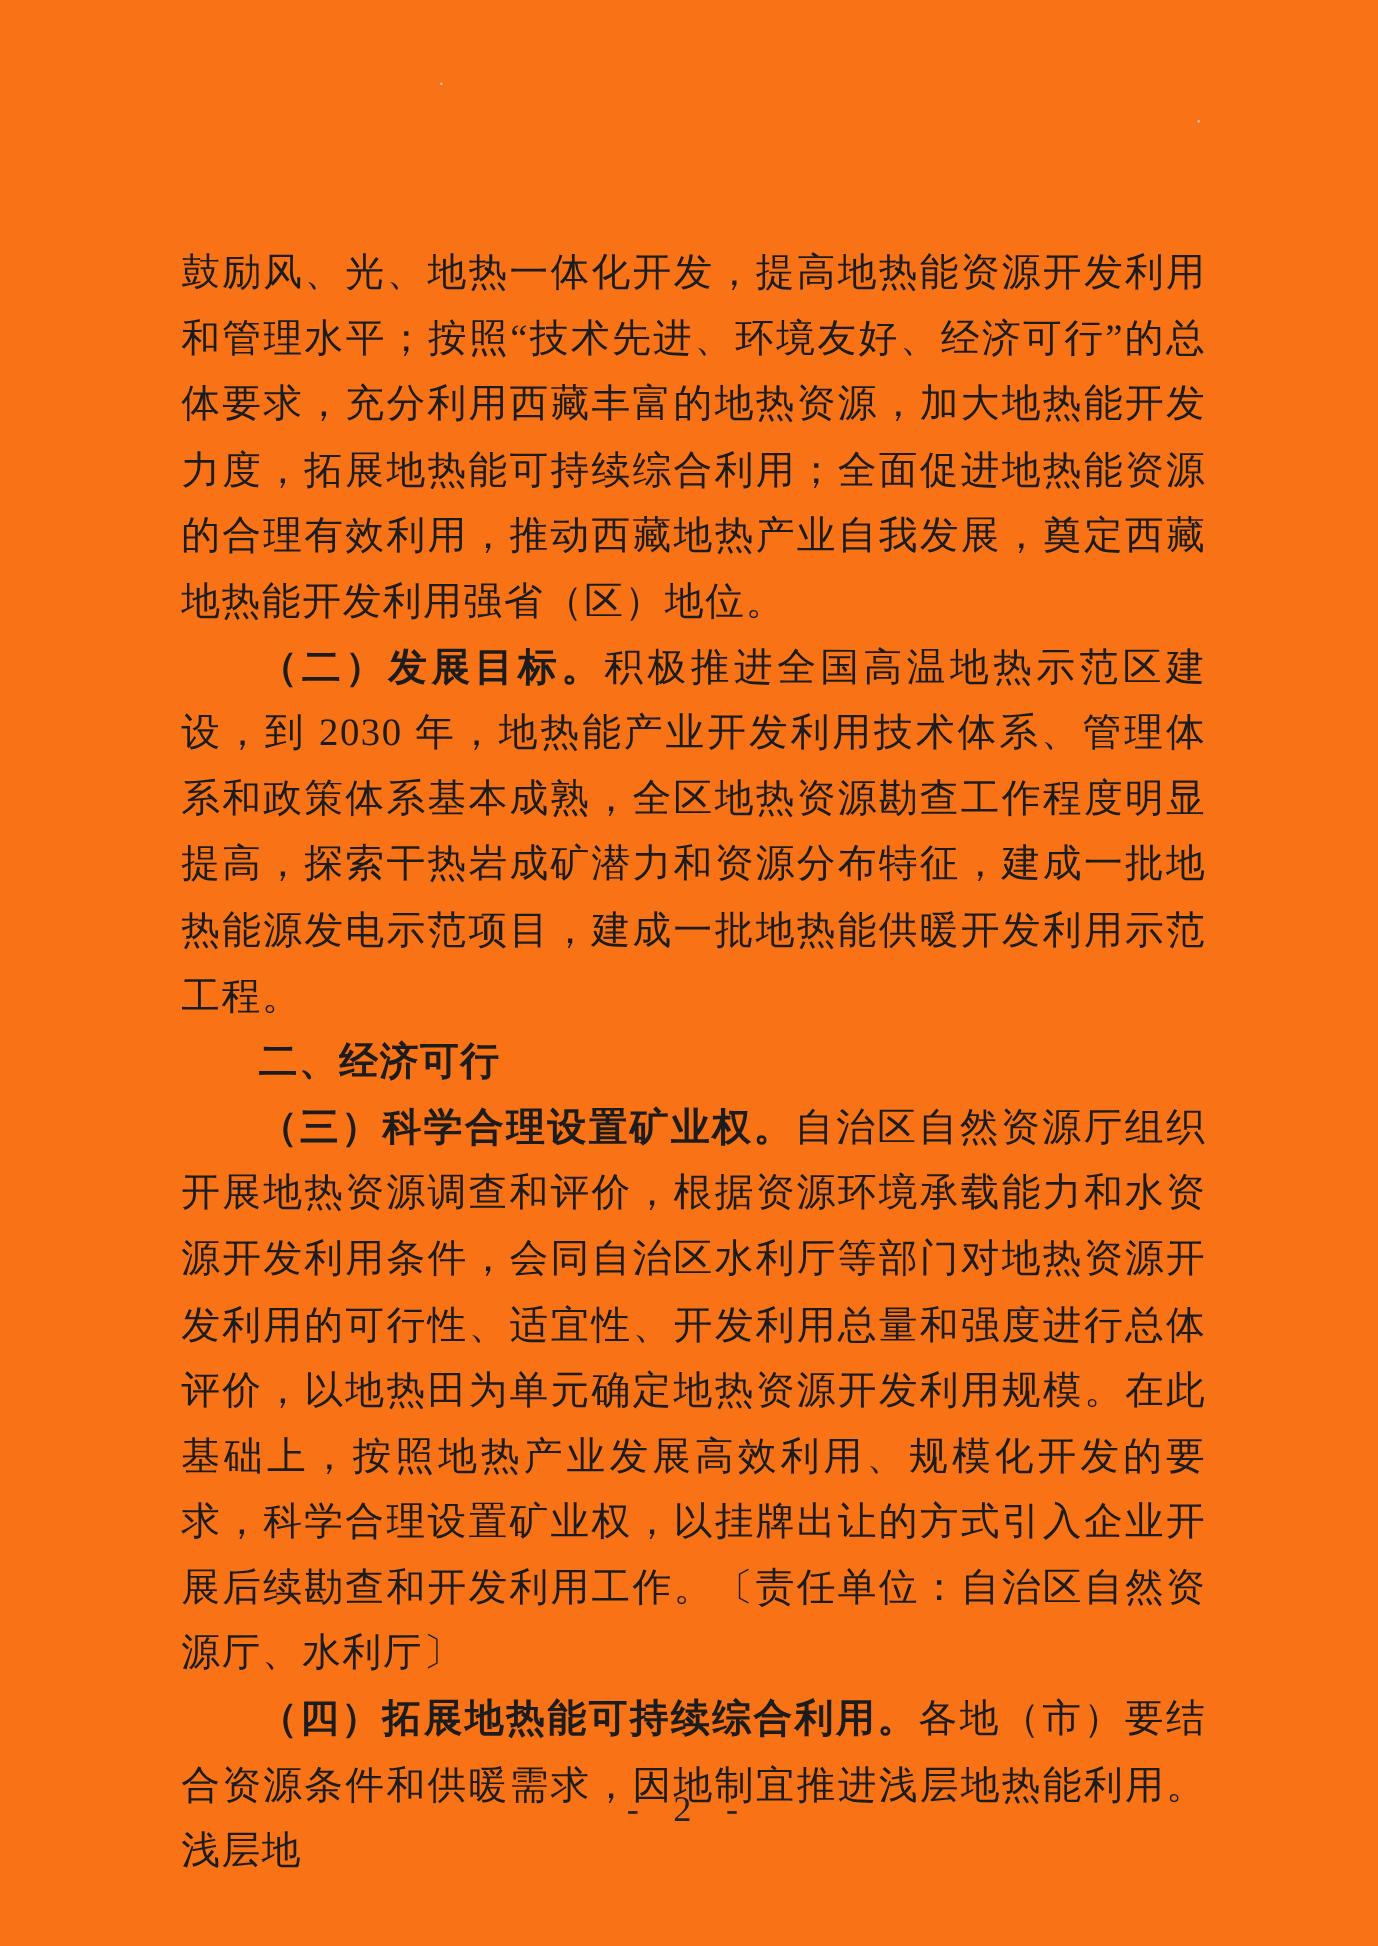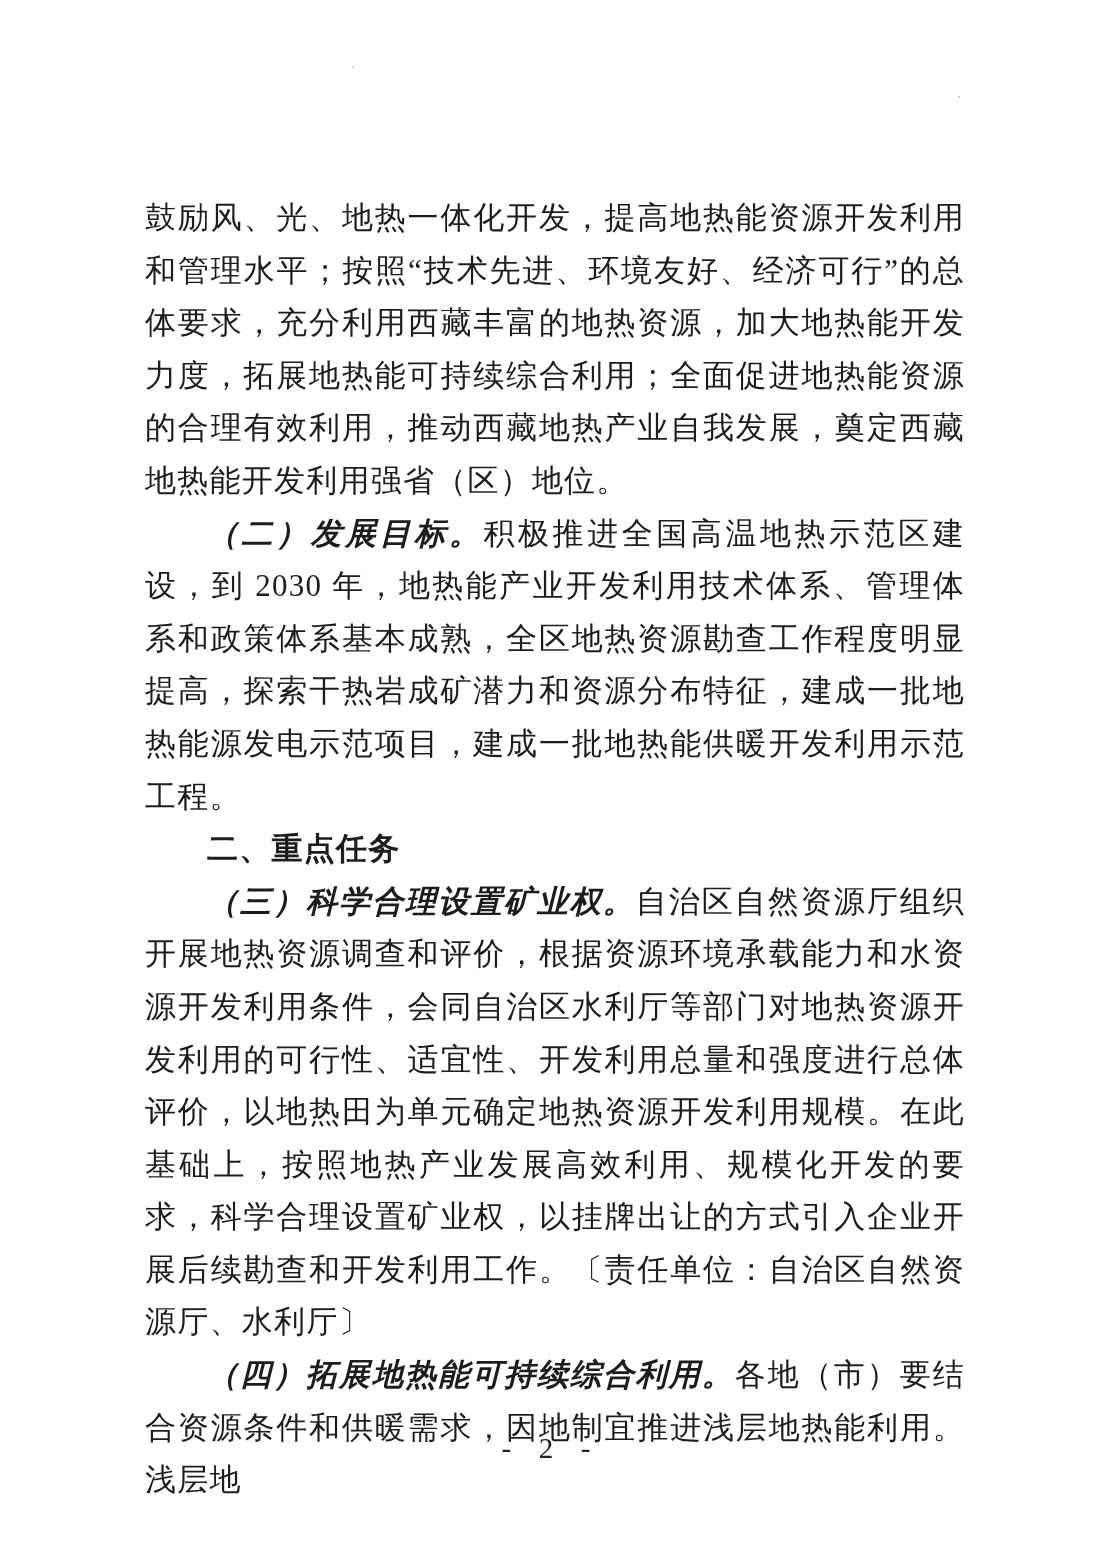--- a/index.html
+++ b/index.html
@@ -5,21 +5,21 @@
   html, body {
     margin: 0;
     padding: 0;
     background: #e8e8e8;
   }
   .page {
     position: relative;
     width: 1102px;
     height: 1557px;
     margin: 0 auto;
-    background: #ffffff;
+    background: #f97316;
     overflow: hidden;
     font-family: "Liberation Serif", "DejaVu Serif", serif;
     color: #1c1c1c;
   }
   .content {
     position: absolute;
     left: 145px;
     top: 192px;
     width: 820px;
   }
@@ -30,21 +30,20 @@
     line-height: 52.6px;
     text-align: justify;
     text-justify: inter-ideograph;
     letter-spacing: 0.04em;
   }
   .content p.indent {
     text-indent: 2em;
   }
   .lead {
     font-weight: bold;
-    font-style: italic;
   }
   .section-heading {
     font-weight: bold;
     font-family: "Liberation Sans", "DejaVu Sans", sans-serif;
   }
   .footer {
     position: absolute;
     left: 0;
     top: 1432px;
     width: 100%;
@@ -63,21 +62,21 @@
 <body>
 
 <div class="page">
 
   <div class="content">
 
     <p><span>鼓励风、光、地热一体化开发，提高地热能资源开发利用和管理水平；按照“技术先进、环境友好、经济可行”的总体要求，充分利用西藏丰富的地热资源，加大地热能开发力度，拓展地热能可持续综合利用；全面促进地热能资源的合理有效利用，推动西藏地热产业自我发展，奠定西藏地热能开发利用强省（区）地位。</span></p>
 
     <p class="indent"><b class="lead">（二）发展目标。</b><span>积极推进全国高温地热示范区建设，到 2030 年，地热能产业开发利用技术体系、管理体系和政策体系基本成熟，全区地热资源勘查工作程度明显提高，探索干热岩成矿潜力和资源分布特征，建成一批地热能源发电示范项目，建成一批地热能供暖开发利用示范工程。</span></p>
 
-    <p class="indent"><b class="section-heading">二、重点任务</b></p>
+    <p class="indent"><b class="section-heading">二、经济可行</b></p>
 
     <p class="indent"><b class="lead">（三）科学合理设置矿业权。</b><span>自治区自然资源厅组织开展地热资源调查和评价，根据资源环境承载能力和水资源开发利用条件，会同自治区水利厅等部门对地热资源开发利用的可行性、适宜性、开发利用总量和强度进行总体评价，以地热田为单元确定地热资源开发利用规模。在此基础上，按照地热产业发展高效利用、规模化开发的要求，科学合理设置矿业权，以挂牌出让的方式引入企业开展后续勘查和开发利用工作。〔责任单位：自治区自然资源厅、水利厅〕</span></p>
 
     <p class="indent"><b class="lead">（四）拓展地热能可持续综合利用。</b><span>各地（市）要结合资源条件和供暖需求，因地制宜推进浅层地热能利用。浅层地</span></p>
 
   </div>
 
   <div class="footer">- 2 -</div>
 
   <div class="speck" style="left:352px; top:66px; width:2px; height:2px;"></div>

